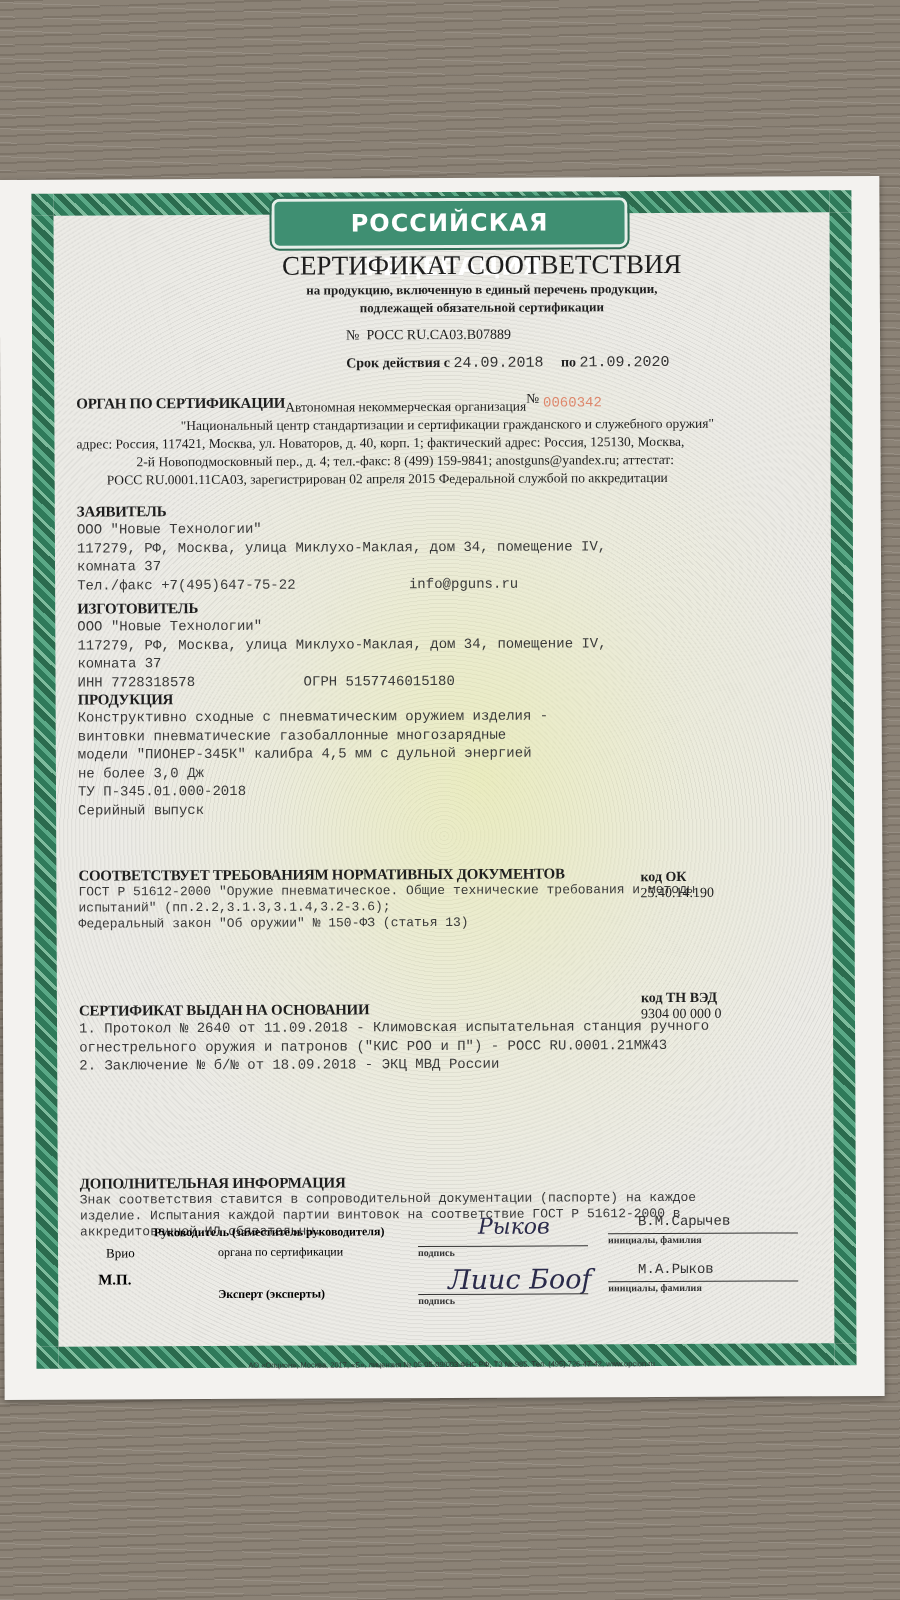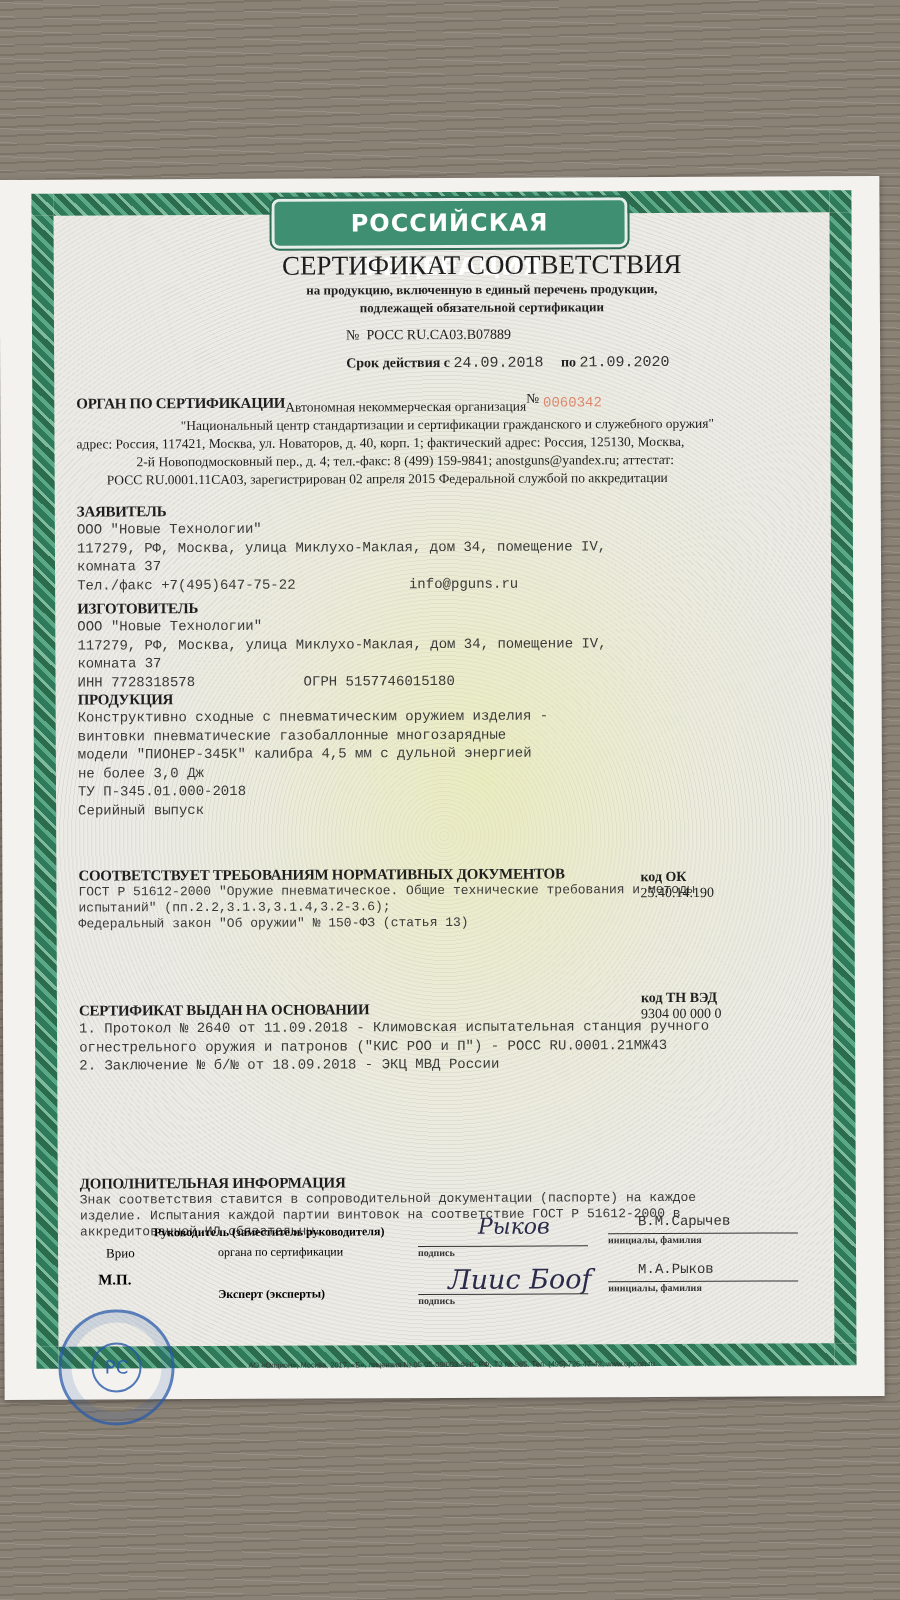--- a/index.html
+++ b/index.html
@@ -163,16 +163,13 @@
     <div class="sig-line" style="left:550px; top:1020px; width:190px;">инициалы, фамилия</div>
     <div style="position:absolute; left:580px; top:1000px; font-family:'Liberation Mono',monospace; font-size:14px; color:#333;">В.М.Сарычев</div>
 
     <div class="sig-line" style="left:360px; top:1080px; width:170px;">подпись</div>
     <div class="sig-line" style="left:550px; top:1068px; width:190px;">инициалы, фамилия</div>
     <div style="position:absolute; left:580px; top:1048px; font-family:'Liberation Mono',monospace; font-size:14px; color:#333;">М.А.Рыков</div>
 
     <div class="footer">АО «Опцион», Москва, 2017, «Б», лицензия № 05-05-09/003 ФНС РФ, ТЗ № 985. Тел. (495) 726-47-42, www.opcion.ru</div>
   </div>
 
-  <div class="stamp">
-    <div class="stamp-inner">РС</div>
-  </div>
 </div>
 
 </body></html>

